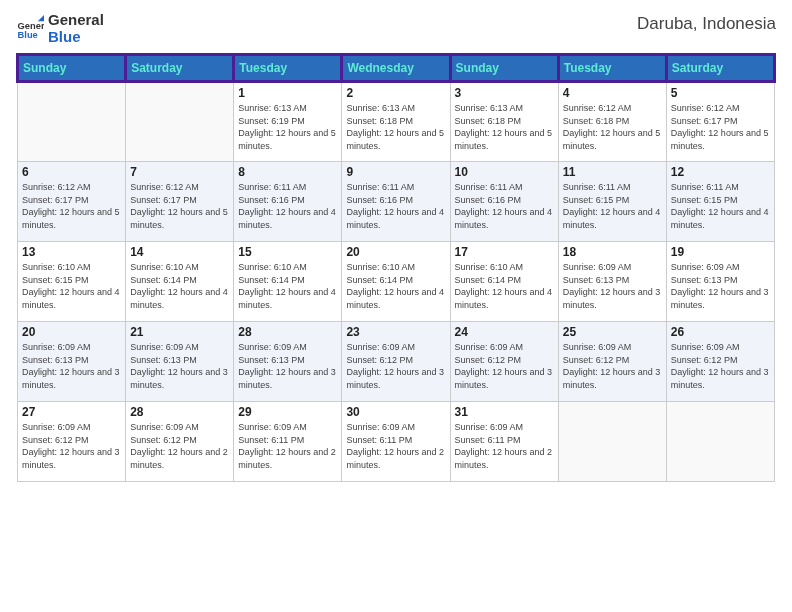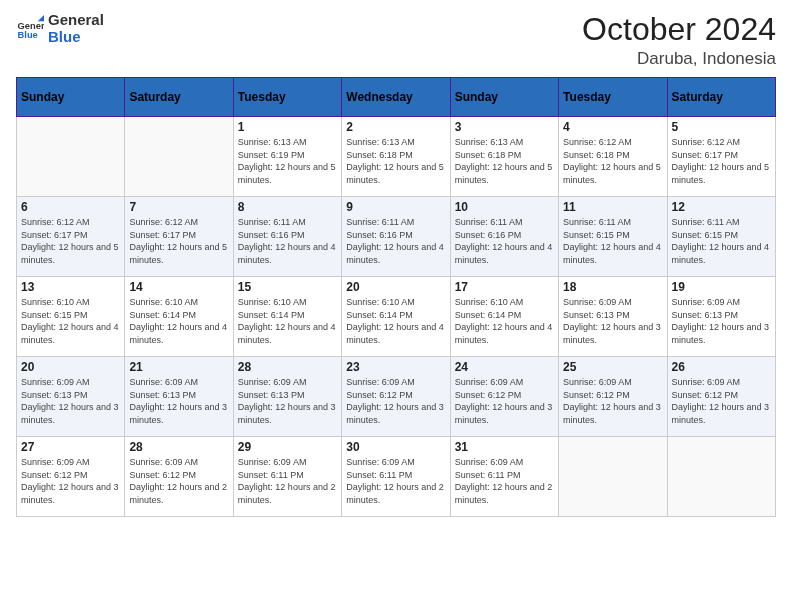--- a/index.html
+++ b/index.html
@@ -60,26 +60,26 @@
       color: #444;
       margin-top: 2px;
     }
     .calendar {
       width: 100%;
       border-collapse: collapse;
       table-layout: fixed;
     }
     .calendar th {
       background: #2a6ebb;
-      color: #000000;
+      color: #5eead4;
       font-size: 12px;
       font-weight: bold;
-      padding: 12px 4px;
+      padding: 5px 4px;
       text-align: left;
-      border: 1px solid #4c1d95;
+      border: 3px solid #4c1d95;
     }
     .calendar td {
       border: 1px solid #ccc;
       vertical-align: top;
       padding: 3px 4px;
       font-size: 9.5px;
       color: #333;
       height: 80px;
     }
     .day-num {
@@ -111,21 +111,20 @@
         <text x="2" y="18" font-size="12" font-weight="bold" fill="#333">General</text>
         <text x="2" y="30" font-size="12" font-weight="bold" fill="#2266cc">Blue</text>
         <polygon points="28,8 36,8 36,0" fill="#2266cc"></polygon>
       </svg>
       <div class="logo-text">
         <span class="logo-general">General</span>
         <span class="logo-blue">Blue</span>
       </div>
     </div>
     <div class="title-block">
-      <div class="month-title">October 2024</div>
       <div class="subtitle">Daruba, Indonesia</div>
     </div>
   </div>
 
   <table class="calendar">
     <thead>
       <tr>
       <th>Sunday</th>
           <th>Saturday</th>
           <th>Tuesday</th>

